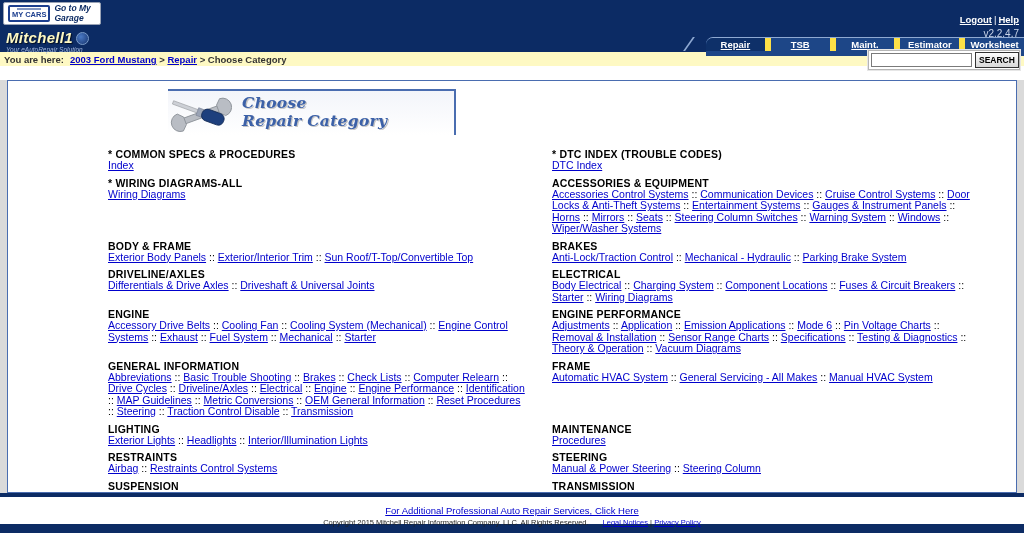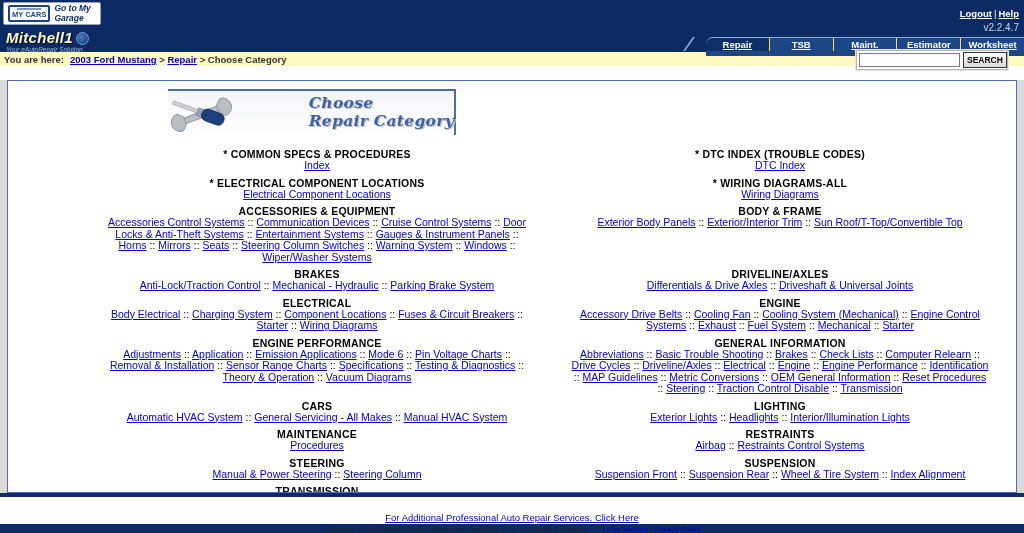--- a/index.html
+++ b/index.html
@@ -13,85 +13,85 @@
   .garage-badge { position:absolute; left:3px; top:2px; height:23px; background:#fff;
     border:1px solid #9aa3b5; border-radius:2px; padding:1px 4px; display:flex; gap:4px;
     align-items:center; cursor:pointer; }
   .plate { display:inline-flex; flex-direction:column; align-items:center; justify-content:center;
     border:2px solid #1d3f8f; border-radius:2px; background:#fff; color:#1d3f8f; font-weight:bold;
     font-size:7.5px; padding:1px 2px; line-height:1; }
   .plate-top { height:2px; width:24px; background:#1d3f8f; opacity:.55; margin-bottom:1px; }
   .garage-label { color:#0C2B64; font-style:italic; font-weight:bold; font-size:8.5px;
     line-height:1.1; width:42px; }
 
-  .top-right { position:absolute; right:5px; top:3px; text-align:right; }
+  .top-right { position:absolute; right:5px; top:9px; text-align:right; }
   .top-links a { color:#fff; font-size:9.5px; font-weight:bold; text-decoration:underline; cursor:pointer; }
   .tl-sep { color:#fff; font-size:9.5px; margin:0 2px; }
   .version { color:#c9d4e8; font-size:10px; margin-top:1px; }
 
   .logo { position:absolute; left:6px; top:30px; line-height:1; }
   .logo-text { color:#fef9c3; font-style:italic; font-weight:bold; font-size:15px;
     letter-spacing:.3px; text-shadow:1px 1px 1px rgba(0,0,0,.7); }
   .globe { display:inline-block; width:13px; height:13px; border-radius:50%;
     background:radial-gradient(circle at 35% 35%, #4a79c4, #16336e);
     border:1px solid #7a9cc9; vertical-align:-2px; margin-left:3px; }
   .tagline { color:#9fb4d9; font-size:6.5px; font-style:italic; margin-top:1px; }
 
   
   .tabstrip { position:absolute; right:0; top:37px; width:332px; height:19px; }
   .swoosh { position:absolute; left:-4px; top:0; width:16px; height:14px;
     border-left:2px solid #8fa9d2; transform:skewX(-35deg); }
   .tabs { position:absolute; left:14px; right:0; top:0; height:14px; background:#1D4687;
     border-top:1px solid #8fa9d2; border-radius:7px 0 0 0; display:flex; }
   .tab { flex:1; text-align:center; color:#fff; font-size:9.5px; font-weight:bold;
-    text-decoration:underline; line-height:13px; border-left:1px solid #fde047; cursor:pointer; }
+    text-decoration:underline; line-height:13px; border-left:6px solid #fde047; cursor:pointer; }
   .tab:first-child { border-left:none; border-radius:7px 0 0 0; }
   .tab.active { background:#0E3069; }
   .tab-underbar { position:absolute; left:14px; right:0; top:14px; height:5px; background:#1D4687; }
 
   
   .crumb-row { height:14px; background:#fef9c3; font-size:9.5px; padding:2px 0 0 4px; color:#333; }
   .crumb-prefix { font-weight:bold; margin-right:6px; }
   .crumb-link { color:#0000CC; font-weight:bold; text-decoration:underline; cursor:pointer; }
   .crumb-sep { color:#333; font-weight:bold; }
   .crumb-current { font-weight:bold; color:#333; }
   .spacer { height:14px; background:#fff; }
 
   
-  .search-panel { position:absolute; right:16px; top:50px; width:152px; height:20px; background:#fff;
+  .search-panel { position:absolute; right:4px; top:50px; width:152px; height:20px; background:#fff;
     border:1px solid #b5b5b5; outline:1px solid #e6e6e6; display:flex; align-items:center;
     gap:3px; padding:0 2px; z-index:5; }
   .search-input { width:101px; height:14px; border:1px solid #7a7a7a; font-size:9px; padding:0 2px;
     font-family:inherit; }
   .search-button { height:16px; font-size:8.5px; font-weight:bold; border:1px solid #333;
     background:linear-gradient(#fdfdfd,#d8d8d8); padding:0 3px; font-family:inherit; cursor:pointer; }
 
   
   .content-band { background:#DADADA; padding:0 7px; height:413px; }
   .main-box { background:#fff; border:1px solid #4A6DB0; height:413px; position:relative; overflow:hidden; }
 
   .title-block { margin:8px 0 0 160px; width:288px; height:46px; border-top:2px solid #4A6DB0;
     border-right:2px solid #4A6DB0; display:flex; align-items:flex-start;
-    padding:2px 0 0 2px; background:linear-gradient(#f3f5fa,#ffffff);justify-content:space-between; }
+    padding:2px 0 0 2px; background:linear-gradient(#f3f5fa,#ffffff); }
   .title { margin-left:10px; margin-top:1px; font-family:"DejaVu Serif", serif; font-style:italic;
     font-weight:bold; font-size:15.5px; line-height:18px; color:#3C61A8;
     text-shadow:1.2px 1.2px 0 #c4c4c4; letter-spacing:.3px; }
 
-  .categories { margin:13px 0 16px 100px; display:grid; grid-template-columns:418px 420px; column-gap:44px;text-align:center; }
+  .categories { margin:13px 0 16px 100px; display:grid; grid-template-columns:418px 420px; column-gap:26px; }
   .cat-cell { padding-bottom:5px; }
   .cat-heading { font-size:10.5px; font-weight:bold; color:#000; line-height:12px; letter-spacing:.2px; }
   .cat-links { font-size:10.5px; line-height:11.5px; color:#000; }
   .cat-link { color:#0000CC; text-decoration:underline; cursor:pointer; }
   .cat-sep { color:#000; }
 
   
   .footer-sep { height:4px; background:#0C2B64; }
-  .footer { height:27px; background:#fff; text-align:center; padding-top:10px; }
+  .footer { height:27px; background:#fff; text-align:center; padding-top:3px; }
   .services-link { color:#0000CC; font-size:9.5px; text-decoration:underline; cursor:pointer; line-height:10px; }
-  .copy { font-size:7.5px; color:#222; line-height:8.5px; margin-top:1px;text-decoration:underline; }
+  .copy { font-size:7.5px; color:#222; line-height:8.5px; margin-top:1px; }
   .copy .legal { margin-left:14px; }
   .copy a { color:#0000CC; text-decoration:underline; cursor:pointer; }
   .top-link { display:inline-block; color:#0000CC; font-size:9.5px; font-weight:bold;
     text-decoration:underline; cursor:pointer; line-height:9px; }
   .bottombar { height:9px; background:#0C2B64; }
 </style>
 </head>
 <body>
 
 <div class="page">
@@ -165,24 +165,20 @@
       <div class="categories" id="categories">
           <div class="cat-cell">
             <div class="cat-heading">* COMMON SPECS &amp; PROCEDURES</div>
             <div class="cat-links"><a class="cat-link">Index</a></div>
           </div>
           <div class="cat-cell">
             <div class="cat-heading">* DTC INDEX (TROUBLE CODES)</div>
             <div class="cat-links"><a class="cat-link">DTC Index</a></div>
           </div>
           <div class="cat-cell">
-            <div class="cat-heading">* ELECTRICAL COMPONENT LOCATIONS</div>
-            <div class="cat-links"><a class="cat-link">Electrical Component Locations</a></div>
-          </div>
-          <div class="cat-cell">
             <div class="cat-heading">* WIRING DIAGRAMS-ALL</div>
             <div class="cat-links"><a class="cat-link">Wiring Diagrams</a></div>
           </div>
           <div class="cat-cell">
             <div class="cat-heading">ACCESSORIES &amp; EQUIPMENT</div>
             <div class="cat-links"><a class="cat-link">Accessories Control Systems</a><span class="cat-sep"> :: </span><a class="cat-link">Communication Devices</a><span class="cat-sep"> :: </span><a class="cat-link">Cruise Control Systems</a><span class="cat-sep"> :: </span><a class="cat-link">Door Locks &amp; Anti-Theft Systems</a><span class="cat-sep"> :: </span><a class="cat-link">Entertainment Systems</a><span class="cat-sep"> :: </span><a class="cat-link">Gauges &amp; Instrument Panels</a><span class="cat-sep"> :: </span><a class="cat-link">Horns</a><span class="cat-sep"> :: </span><a class="cat-link">Mirrors</a><span class="cat-sep"> :: </span><a class="cat-link">Seats</a><span class="cat-sep"> :: </span><a class="cat-link">Steering Column Switches</a><span class="cat-sep"> :: </span><a class="cat-link">Warning System</a><span class="cat-sep"> :: </span><a class="cat-link">Windows</a><span class="cat-sep"> :: </span><a class="cat-link">Wiper/Washer Systems</a></div>
           </div>
           <div class="cat-cell">
             <div class="cat-heading">BODY &amp; FRAME</div>
             <div class="cat-links"><a class="cat-link">Exterior Body Panels</a><span class="cat-sep"> :: </span><a class="cat-link">Exterior/Interior Trim</a><span class="cat-sep"> :: </span><a class="cat-link">Sun Roof/T-Top/Convertible Top</a></div>
@@ -205,21 +201,21 @@
           </div>
           <div class="cat-cell">
             <div class="cat-heading">ENGINE PERFORMANCE</div>
             <div class="cat-links"><a class="cat-link">Adjustments</a><span class="cat-sep"> :: </span><a class="cat-link">Application</a><span class="cat-sep"> :: </span><a class="cat-link">Emission Applications</a><span class="cat-sep"> :: </span><a class="cat-link">Mode 6</a><span class="cat-sep"> :: </span><a class="cat-link">Pin Voltage Charts</a><span class="cat-sep"> :: </span><a class="cat-link">Removal &amp; Installation</a><span class="cat-sep"> :: </span><a class="cat-link">Sensor Range Charts</a><span class="cat-sep"> :: </span><a class="cat-link">Specifications</a><span class="cat-sep"> :: </span><a class="cat-link">Testing &amp; Diagnostics</a><span class="cat-sep"> :: </span><a class="cat-link">Theory &amp; Operation</a><span class="cat-sep"> :: </span><a class="cat-link">Vacuum Diagrams</a></div>
           </div>
           <div class="cat-cell">
             <div class="cat-heading">GENERAL INFORMATION</div>
             <div class="cat-links"><a class="cat-link">Abbreviations</a><span class="cat-sep"> :: </span><a class="cat-link">Basic Trouble Shooting</a><span class="cat-sep"> :: </span><a class="cat-link">Brakes</a><span class="cat-sep"> :: </span><a class="cat-link">Check Lists</a><span class="cat-sep"> :: </span><a class="cat-link">Computer Relearn</a><span class="cat-sep"> :: </span><a class="cat-link">Drive Cycles</a><span class="cat-sep"> :: </span><a class="cat-link">Driveline/Axles</a><span class="cat-sep"> :: </span><a class="cat-link">Electrical</a><span class="cat-sep"> :: </span><a class="cat-link">Engine</a><span class="cat-sep"> :: </span><a class="cat-link">Engine Performance</a><span class="cat-sep"> :: </span><a class="cat-link">Identification</a><span class="cat-sep"> :: </span><a class="cat-link">MAP Guidelines</a><span class="cat-sep"> :: </span><a class="cat-link">Metric Conversions</a><span class="cat-sep"> :: </span><a class="cat-link">OEM General Information</a><span class="cat-sep"> :: </span><a class="cat-link">Reset Procedures</a><span class="cat-sep"> :: </span><a class="cat-link">Steering</a><span class="cat-sep"> :: </span><a class="cat-link">Traction Control Disable</a><span class="cat-sep"> :: </span><a class="cat-link">Transmission</a></div>
           </div>
           <div class="cat-cell">
-            <div class="cat-heading">CARS</div>
+            <div class="cat-heading">FRAME</div>
             <div class="cat-links"><a class="cat-link">Automatic HVAC System</a><span class="cat-sep"> :: </span><a class="cat-link">General Servicing - All Makes</a><span class="cat-sep"> :: </span><a class="cat-link">Manual HVAC System</a></div>
           </div>
           <div class="cat-cell">
             <div class="cat-heading">LIGHTING</div>
             <div class="cat-links"><a class="cat-link">Exterior Lights</a><span class="cat-sep"> :: </span><a class="cat-link">Headlights</a><span class="cat-sep"> :: </span><a class="cat-link">Interior/Illumination Lights</a></div>
           </div>
           <div class="cat-cell">
             <div class="cat-heading">MAINTENANCE</div>
             <div class="cat-links"><a class="cat-link">Procedures</a></div>
           </div>

